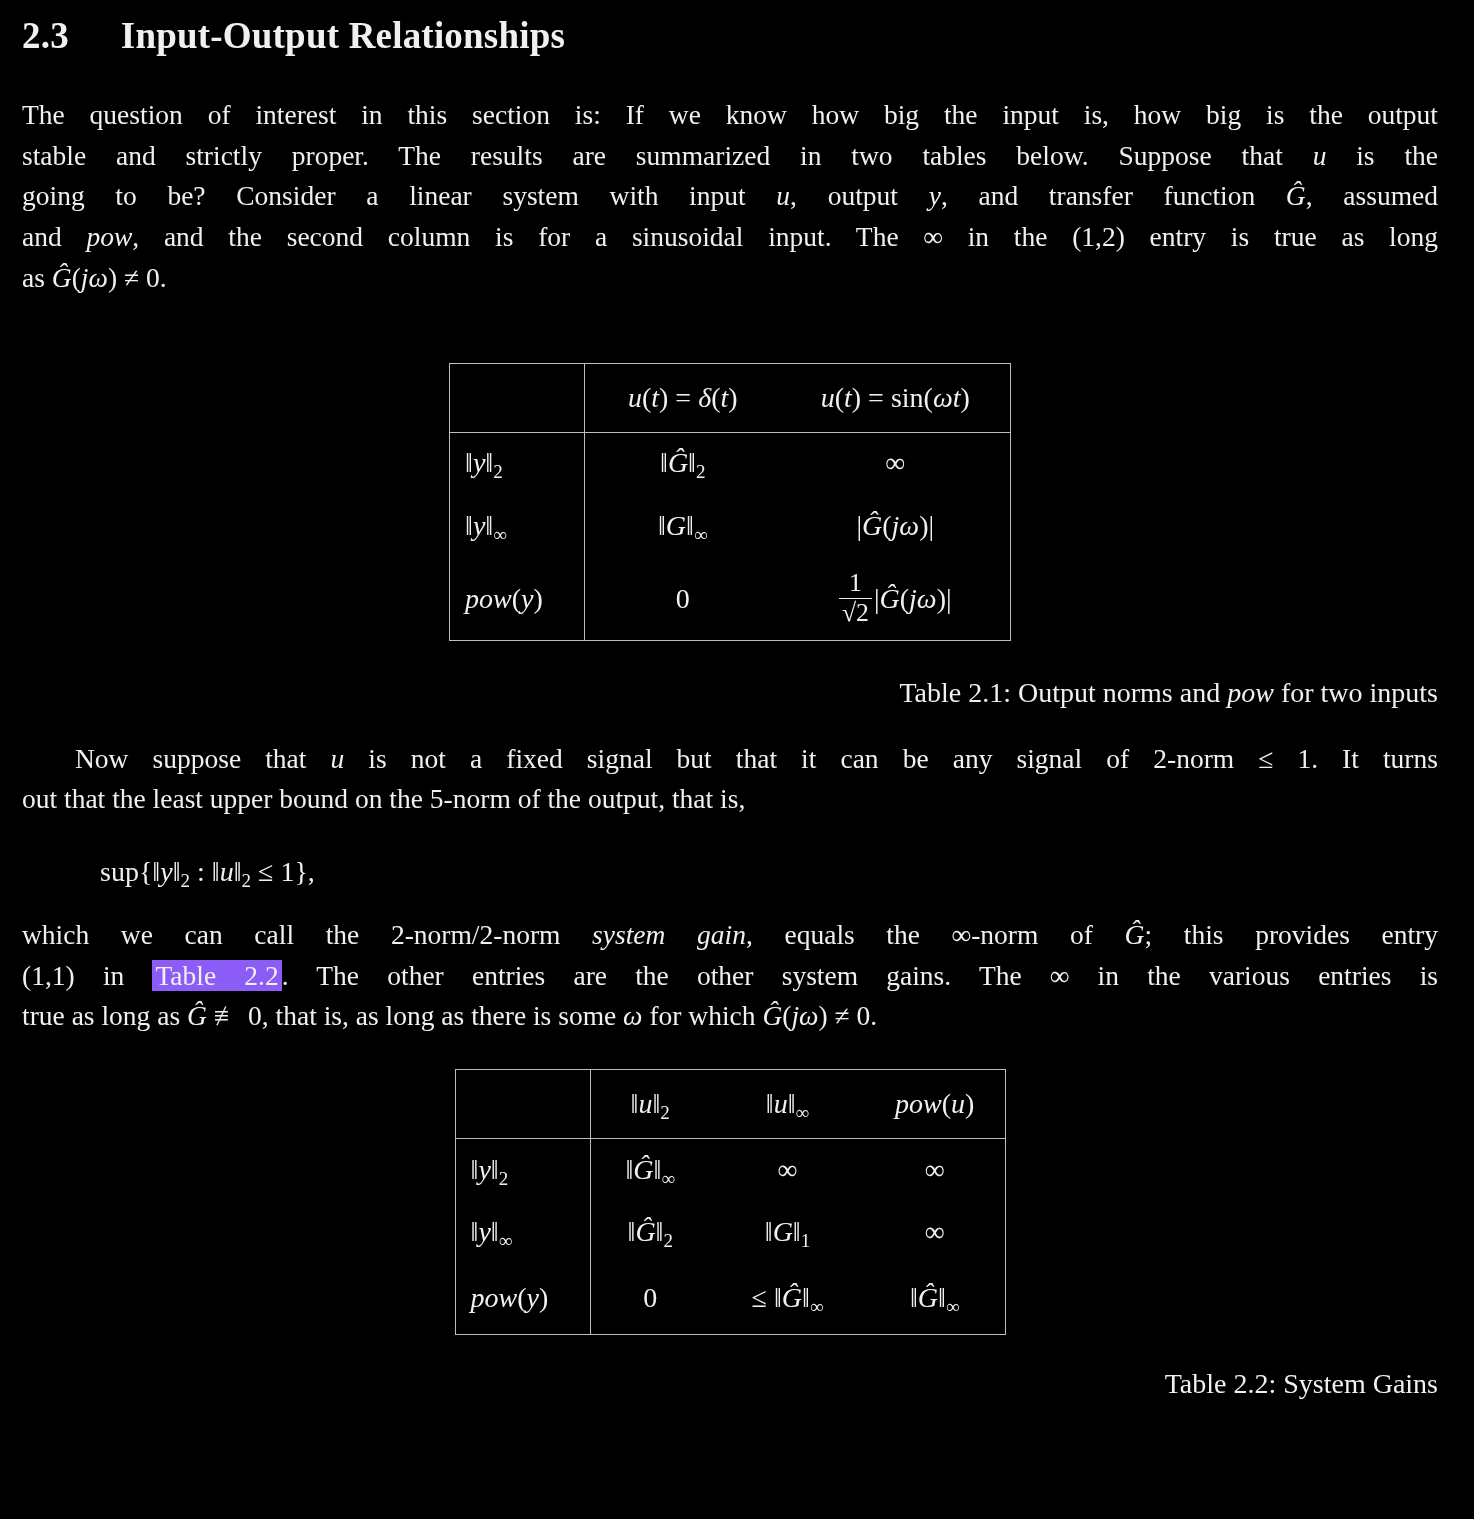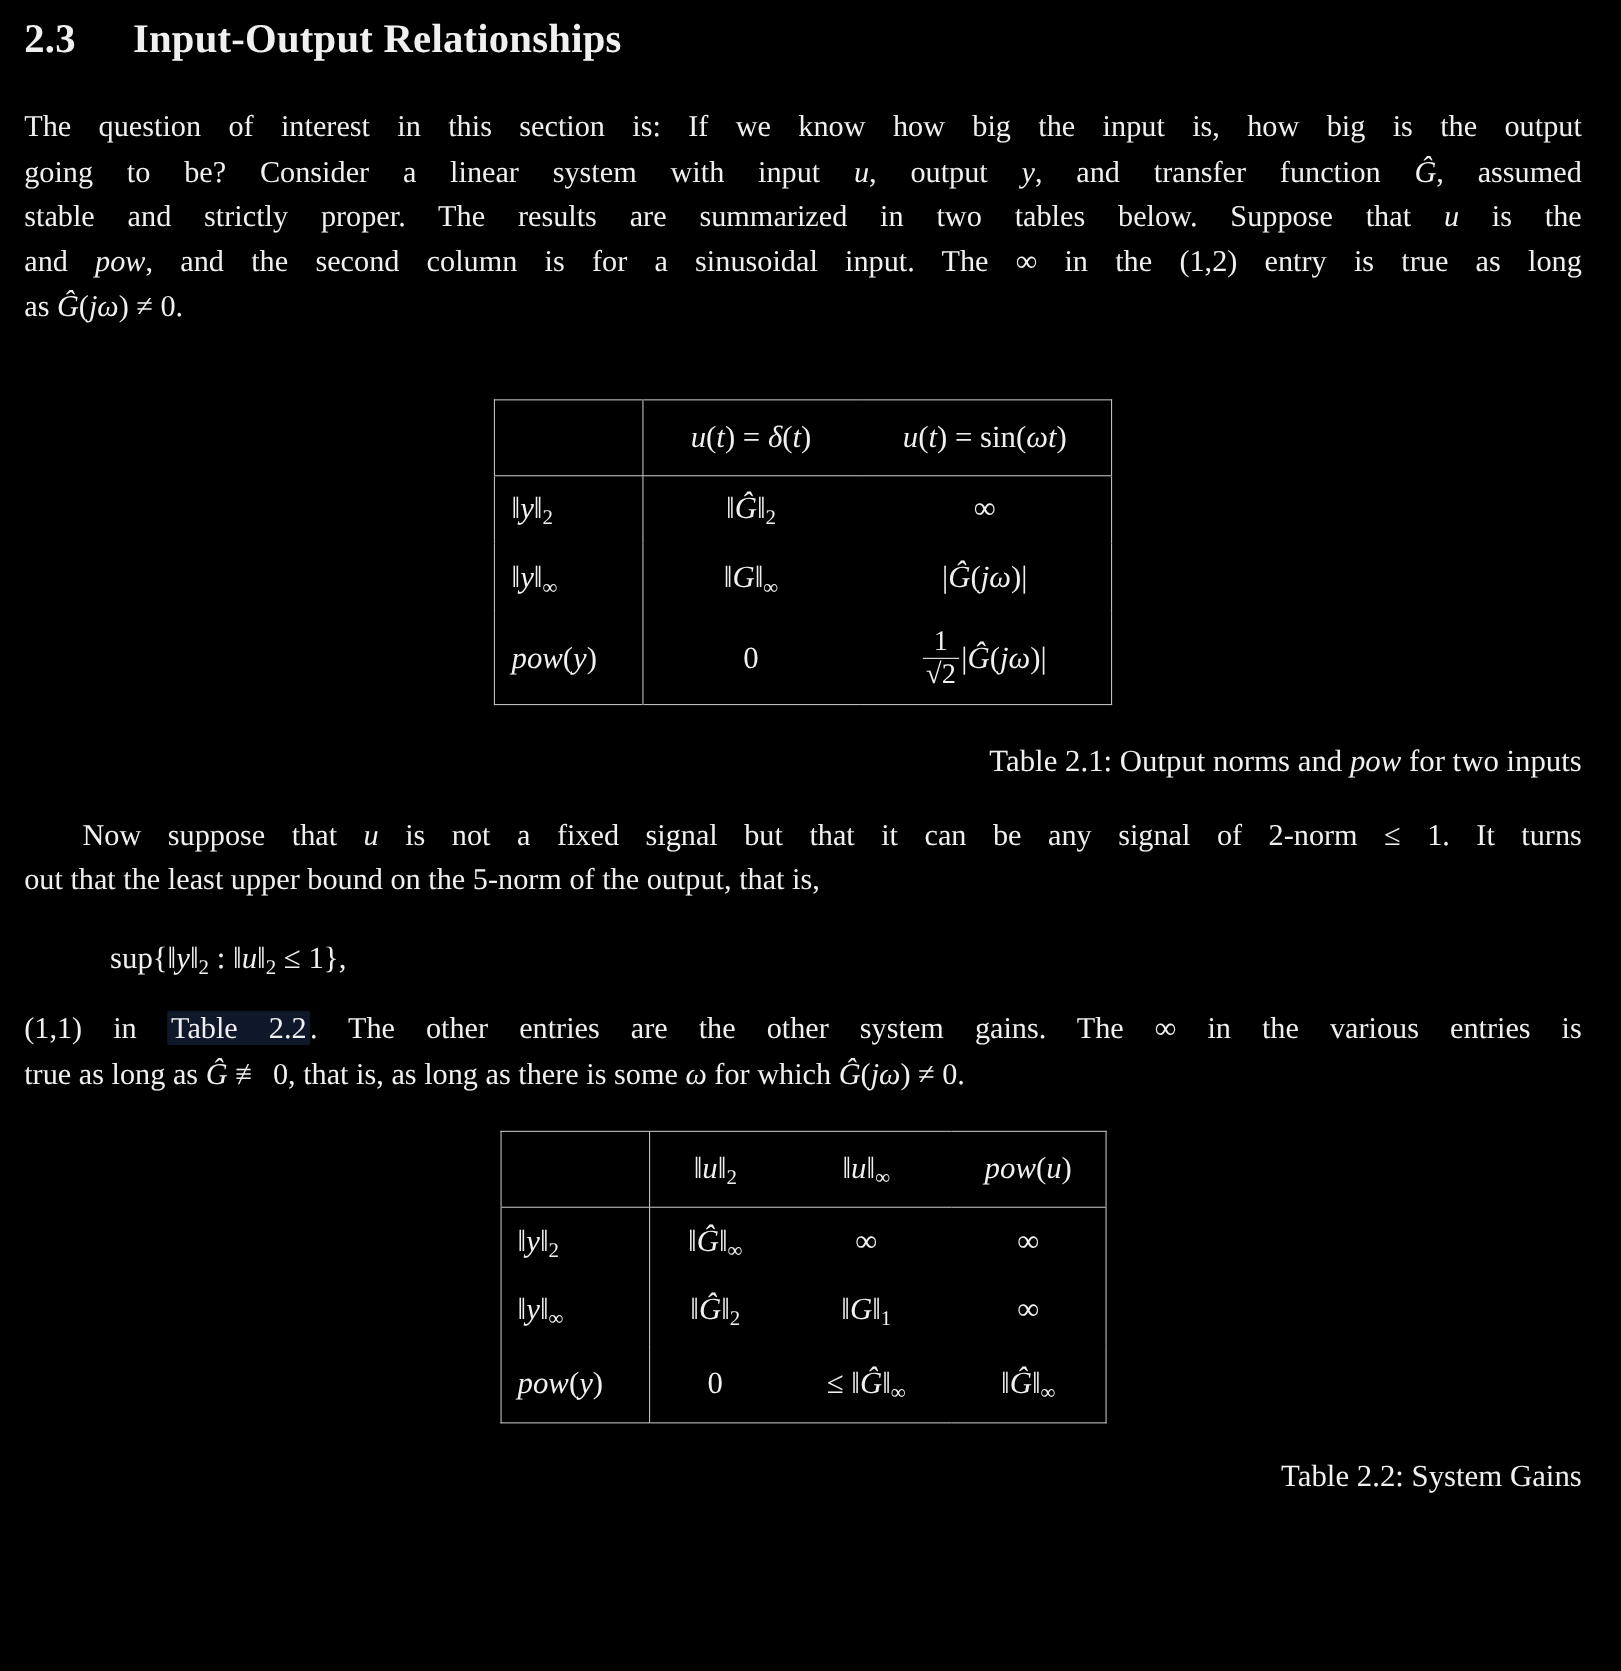--- a/index.html
+++ b/index.html
@@ -33,33 +33,33 @@
   .t1 td.c0 { width:135px; } .t1 td.c1 { width:196px; } .t1 td.c2 { width:230px; }
   .t1 tr.r1 td { height:62px; } .t1 tr.r2 td { height:64px; } .t1 tr.r3 td { height:82px; }
   .t2 td.c0 { width:135px; } .t2 td.c1 { width:120px; } .t2 td.c2 { width:155px; } .t2 td.c3 { width:140px; }
   .t2 tr.r1 td { height:62px; } .t2 tr.r2 td { height:62px; } .t2 tr.r3 td { height:72px; }
   .caption { text-align:right; font-size:28px; margin-top:36px; }
   .cap2 { margin-top:33px; }
   .feq { display:inline-flex; align-items:center; vertical-align:middle; }
   .frac { display:inline-flex; flex-direction:column; align-items:center; line-height:1.12; font-size:0.92em; margin-right:2px; }
   .fnum { padding:0 3px; }
   .fden { border-top:1.6px solid #e9e9e9; padding:0 3px; }
-  .link-box { background:#0f172a; padding:0 3px; }
+  .link-box { background:#8b5cf6; padding:0 3px; }
 </style>
 </head>
 <body>
 
 <h1 class="title">
   <span class="secnum">2.3</span><span class="sectitle">Input-Output Relationships</span>
 </h1>
 
 <div class="para p1">
   <div class="jline">The question of interest in this section is:  If we know how big the input is, how big is the output</div>
+  <div class="jline">stable and strictly proper.  The results are summarized in two tables below.  Suppose that <i>u</i> is the</div>
   <div class="jline">going to be?  Consider a linear system with input <i>u</i>, output <i>y</i>, and transfer function <i>Ĝ</i>, assumed</div>
-  <div class="jline">stable and strictly proper.  The results are summarized in two tables below.  Suppose that <i>u</i> is the</div>
   <div class="jline">and <i>pow</i>, and the second column is for a sinusoidal input.  The ∞ in the (1,2) entry is true as long</div>
   <div>as <i>Ĝ</i>(<i>jω</i>) ≠ 0.</div>
 </div>
 
 <table class="mtable t1">
   <tbody>
       <tr class="hrow">
     <td class="rowlab c0"></td>
     <td class="c1"><i>u</i>(<i>t</i>) = <i>δ</i>(<i>t</i>)</td>
     <td class="c2"><i>u</i>(<i>t</i>) = sin(<i>ωt</i>)</td>
@@ -91,20 +91,21 @@
 <div class="caption">Table 2.1: Output norms and <i>pow</i> for two inputs</div>
 
 <div class="para p2">
   <div class="jline indent">Now suppose that <i>u</i> is not a fixed signal but that it can be any signal of 2-norm ≤ 1.  It turns</div>
   <div>out that the least upper bound on the 5-norm of the output, that is,</div>
 </div>
 
 <div class="equation">sup{‖<i>y</i>‖<sub>2</sub> : ‖<i>u</i>‖<sub>2</sub> ≤ 1},</div>
 
 <div class="para p3">
+  <div class="jline">which we can call the 2-norm/2-norm <i>system gain</i>, equals the ∞-norm of <i>Ĝ</i>; this provides entry</div>
   <div class="jline">(1,1) in <span class="link-box">Table 2.2</span>.  The other entries are the other system gains.  The ∞ in the various entries is</div>
   <div>true as long as <i>Ĝ</i> ≢ 0, that is, as long as there is some <i>ω</i> for which <i>Ĝ</i>(<i>jω</i>) ≠ 0.</div>
 </div>
 
 <table class="mtable t2">
   <tbody>
       <tr class="hrow">
     <td class="rowlab c0"></td>
     <td class="c1">‖<i>u</i>‖<sub>2</sub></td>
     <td class="c2">‖<i>u</i>‖<sub>∞</sub></td>

